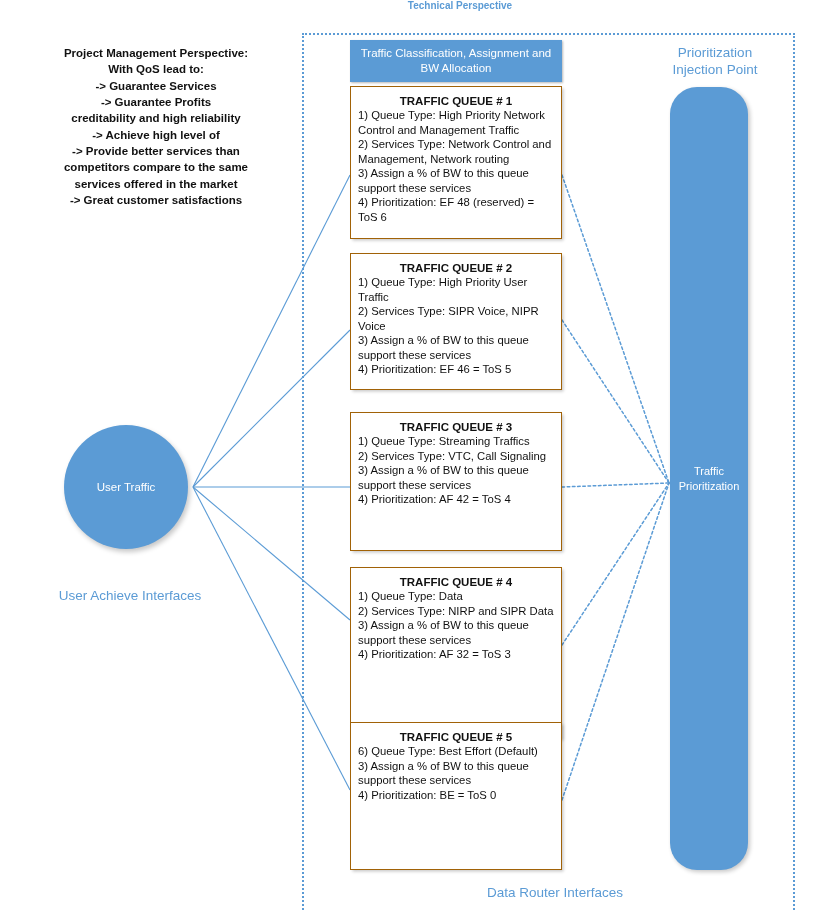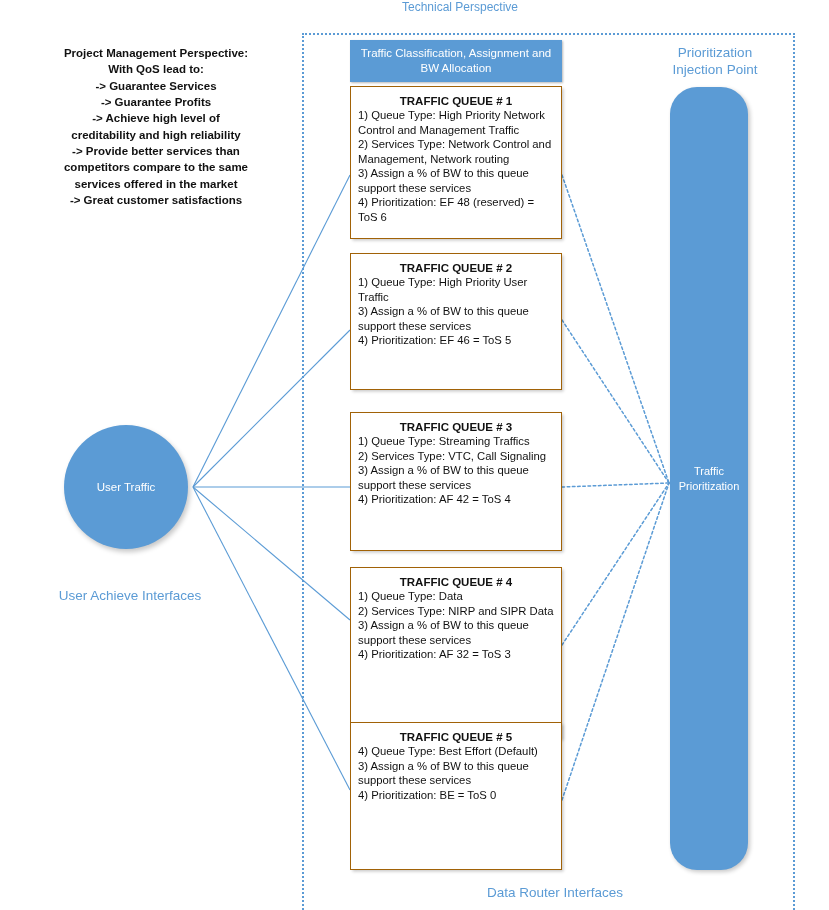--- a/index.html
+++ b/index.html
@@ -20,22 +20,22 @@
     left: 0; top: 0;
     width: 829px;
     height: 910px;
     pointer-events: none;
   }
 
   
   .section-title {
     position: absolute;
     color: #5B9BD5;
-    font-size: 12px;
-    font-weight: normal;
+    font-size: 10px;
+    font-weight: bold;
     text-align: center;
     line-height: 1.25;
   }
   #technical-perspective-title {
     left: 330px;
     top: 0px;
     width: 260px;
   }
   #prioritization-injection-title {
     left: 645px;
@@ -196,61 +196,62 @@
 
   <div class="section-title" id="user-traffic-interfaces-label">User Achieve Interfaces</div>
 
   <div class="section-title" id="data-router-interfaces-label">Data Router Interfaces</div>
 
   <div id="pm-perspective">
       <div>Project Management Perspective:</div>
       <div>With QoS lead to:</div>
       <div>-&gt; Guarantee Services</div>
       <div>-&gt;  Guarantee Profits</div>
+      <div>creditability and high reliability</div>
       <div>-&gt; Achieve high level of</div>
-      <div>creditability and high reliability</div>
       <div>-&gt; Provide better services than</div>
       <div>competitors compare to the same</div>
       <div>services offered in the market</div>
       <div>-&gt; Great customer satisfactions</div>
     </div>
 
   <div id="classification-header">Traffic Classification, Assignment and BW Allocation</div>
 
   <div id="queue-boxes">
       <div class="queue-box" style="top: 86px; height: 153px;">
         <div class="queue-title">TRAFFIC QUEUE # 1</div>
         <div class="queue-line">1) Queue Type: High Priority Network Control and Management Traffic</div>
         <div class="queue-line">2) Services Type: Network Control and Management, Network routing</div>
         <div class="queue-line">3) Assign a % of BW  to this queue support these services</div>
         <div class="queue-line">4) Prioritization: EF 48 (reserved) = ToS 6</div>
       </div>
       <div class="queue-box" style="top: 253px; height: 137px;">
         <div class="queue-title">TRAFFIC QUEUE # 2</div>
         <div class="queue-line">1) Queue Type: High Priority User Traffic</div>
+        <div class="queue-line">2) Services Type: SIPR Voice, NIPR Voice</div>
         <div class="queue-line">3) Assign a % of BW  to this queue support these services</div>
         <div class="queue-line">4) Prioritization: EF 46 = ToS 5</div>
       </div>
       <div class="queue-box" style="top: 412px; height: 139px;">
         <div class="queue-title">TRAFFIC QUEUE # 3</div>
         <div class="queue-line">1) Queue Type: Streaming Traffics</div>
         <div class="queue-line">2) Services Type: VTC,  Call Signaling</div>
         <div class="queue-line">3) Assign a % of BW  to this queue support these services</div>
         <div class="queue-line">4) Prioritization: AF 42 = ToS 4</div>
       </div>
       <div class="queue-box" style="top: 567px; height: 172px;">
         <div class="queue-title">TRAFFIC QUEUE # 4</div>
         <div class="queue-line">1) Queue Type: Data</div>
         <div class="queue-line">2) Services Type: NIRP and SIPR Data</div>
         <div class="queue-line">3) Assign a % of BW  to this queue support these services</div>
         <div class="queue-line">4) Prioritization: AF 32 = ToS 3</div>
       </div>
       <div class="queue-box" style="top: 722px; height: 148px;">
         <div class="queue-title">TRAFFIC QUEUE # 5</div>
-        <div class="queue-line">4) Queue Type: Best Effort (Default)</div>
+        <div class="queue-line">6) Queue Type: Best Effort (Default)</div>
         <div class="queue-line">3) Assign a % of BW  to this queue support these services</div>
         <div class="queue-line">4) Prioritization: BE = ToS 0</div>
       </div>
     </div>
 
   <div id="user-traffic-circle">
     <span>User Traffic</span>
   </div>
 
   <div id="traffic-prioritization-bar">

